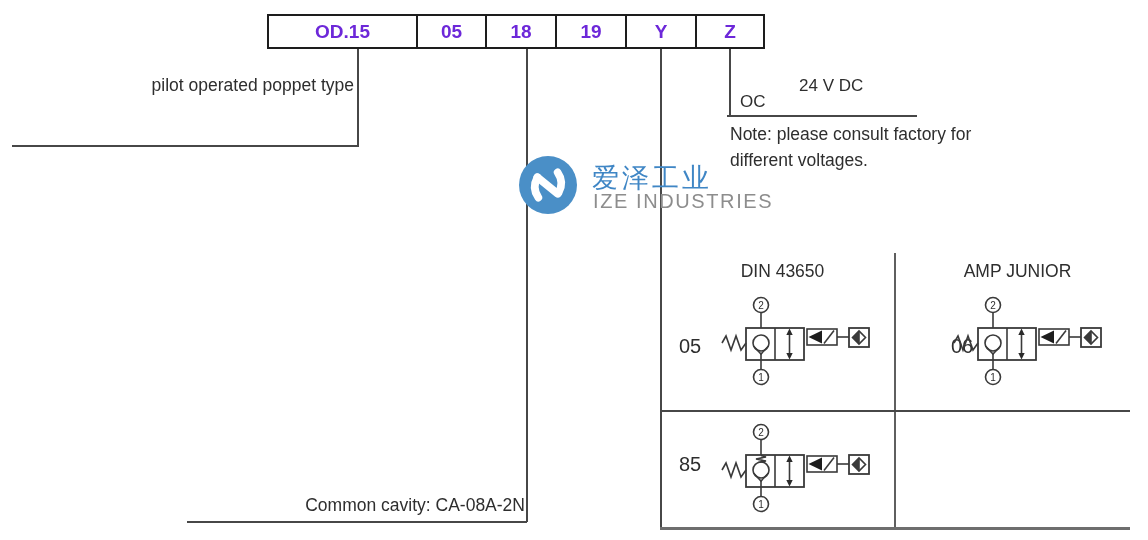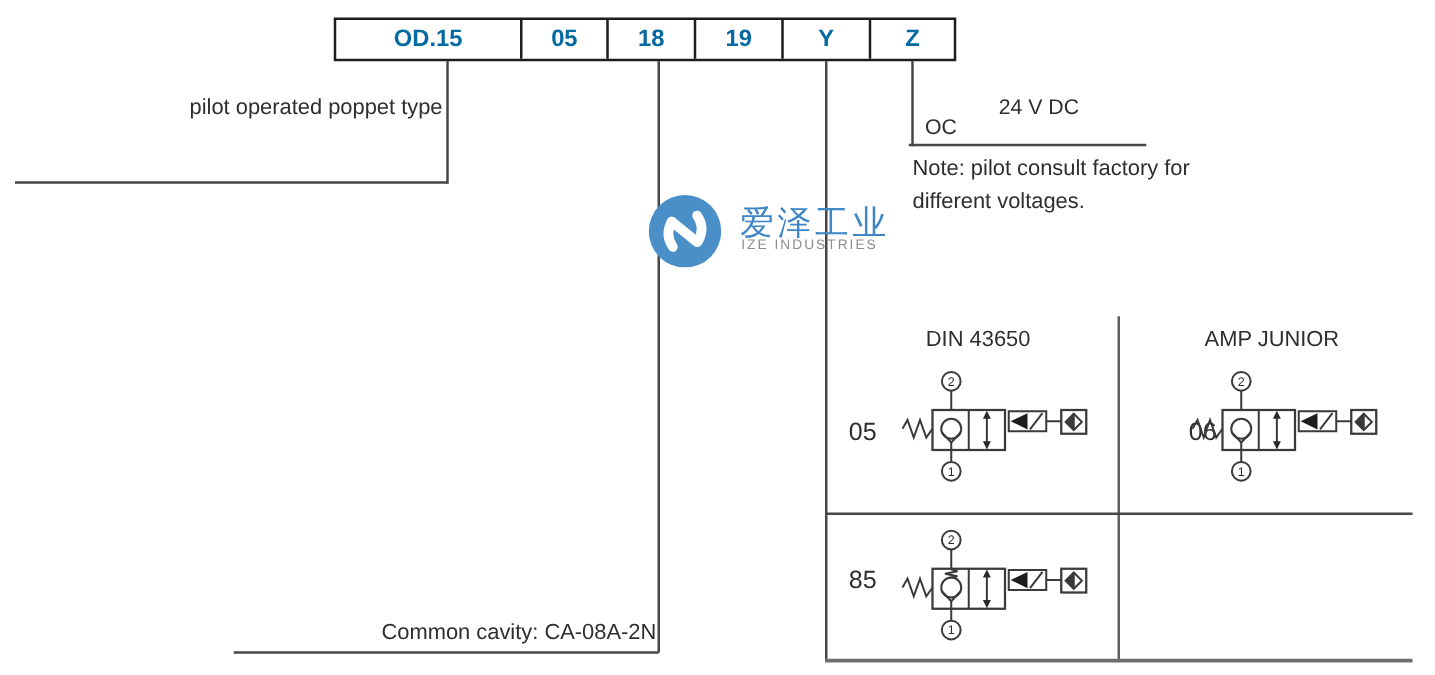--- a/index.html
+++ b/index.html
@@ -8,40 +8,40 @@
     font-family:"Liberation Sans", sans-serif;color:#2e2e2e;
   }
   .abs{position:absolute;}
   
   .code-box{
     left:267px;top:14px;height:31px;display:flex;align-items:stretch;
     border:2px solid #1d1d1d;background:#fff;z-index:3;
   }
   .code-cell{
     display:flex;align-items:center;justify-content:center;
-    font-weight:bold;font-size:19px;color:#0369a1;
+    font-weight:bold;font-size:19px;color:#6d28d9;
   }
   .code-cell + .code-cell{border-left:2px solid #1d1d1d;}
   .w0{width:147px}.w1{width:67px}.w2{width:68px}.w3{width:68px}.w4{width:68px}.w5{width:66px}
   
   .vline{width:2px;background:#474747;z-index:1;}
   .hline{height:2px;background:#474747;z-index:1;}
   
   .left-block{
     top:73px;right:794px;text-align:right;font-size:17.5px;line-height:24px;
     white-space:nowrap;z-index:2;
   }
   
   .volt-code{left:740px;top:92px;font-size:17px;}
   .volt-value{left:799px;top:76px;font-size:17px;}
   .note{left:730px;top:121px;font-size:17.5px;line-height:26px;white-space:nowrap;}
   
   .logo-icon{left:519px;top:156px;z-index:4;}
   .logo-cn{left:592px;top:160px;font-size:27px;font-weight:normal;letter-spacing:3px;z-index:4;}
-  .logo-en{left:593px;top:190px;font-size:11px;letter-spacing:1.6px;z-index:4;}
+  .logo-en{left:593px;top:190px;font-size:20px;letter-spacing:1.6px;z-index:4;}
   
   .tbl-header{width:243px;text-align:center;font-size:17.5px;top:261px;z-index:2;}
   .tbl-code{font-size:20px;z-index:2;}
   .valve{z-index:2;}
   
   .cavity{top:495px;right:623px;text-align:right;font-size:17.5px;white-space:nowrap;z-index:2;}
 </style>
 </head>
 <body>
 
@@ -65,21 +65,21 @@
     <div class="code-cell w5">Z</div>
   </div>
 
   <div class="abs left-block">
     <div>pilot operated poppet type</div>
   </div>
 
   <div class="abs volt-code">OC</div>
   <div class="abs volt-value">24 V DC</div>
   <div class="abs note">
-    <div>Note: pilot consult factory for</div>
+    <div>Note: please consult factory for</div>
     <div>different voltages.</div>
   </div>
 
   <svg class="abs logo-icon" width="58" height="58" viewBox="0 0 60 60">
     <circle cx="30" cy="30" r="30" fill="#4a8fc7"></circle>
     <path d="M20,43 Q13,33 19,22" stroke="#ffffff" stroke-width="8" fill="none" stroke-linecap="round"></path>
     <path d="M19,22 L40,39" stroke="#ffffff" stroke-width="8" fill="none" stroke-linecap="round"></path>
     <path d="M40,17 Q47,27 41,38" stroke="#ffffff" stroke-width="8" fill="none" stroke-linecap="round"></path>
   </svg>
   <div class="abs logo-cn" style="color:#3f86c5;">爱泽工业</div>

